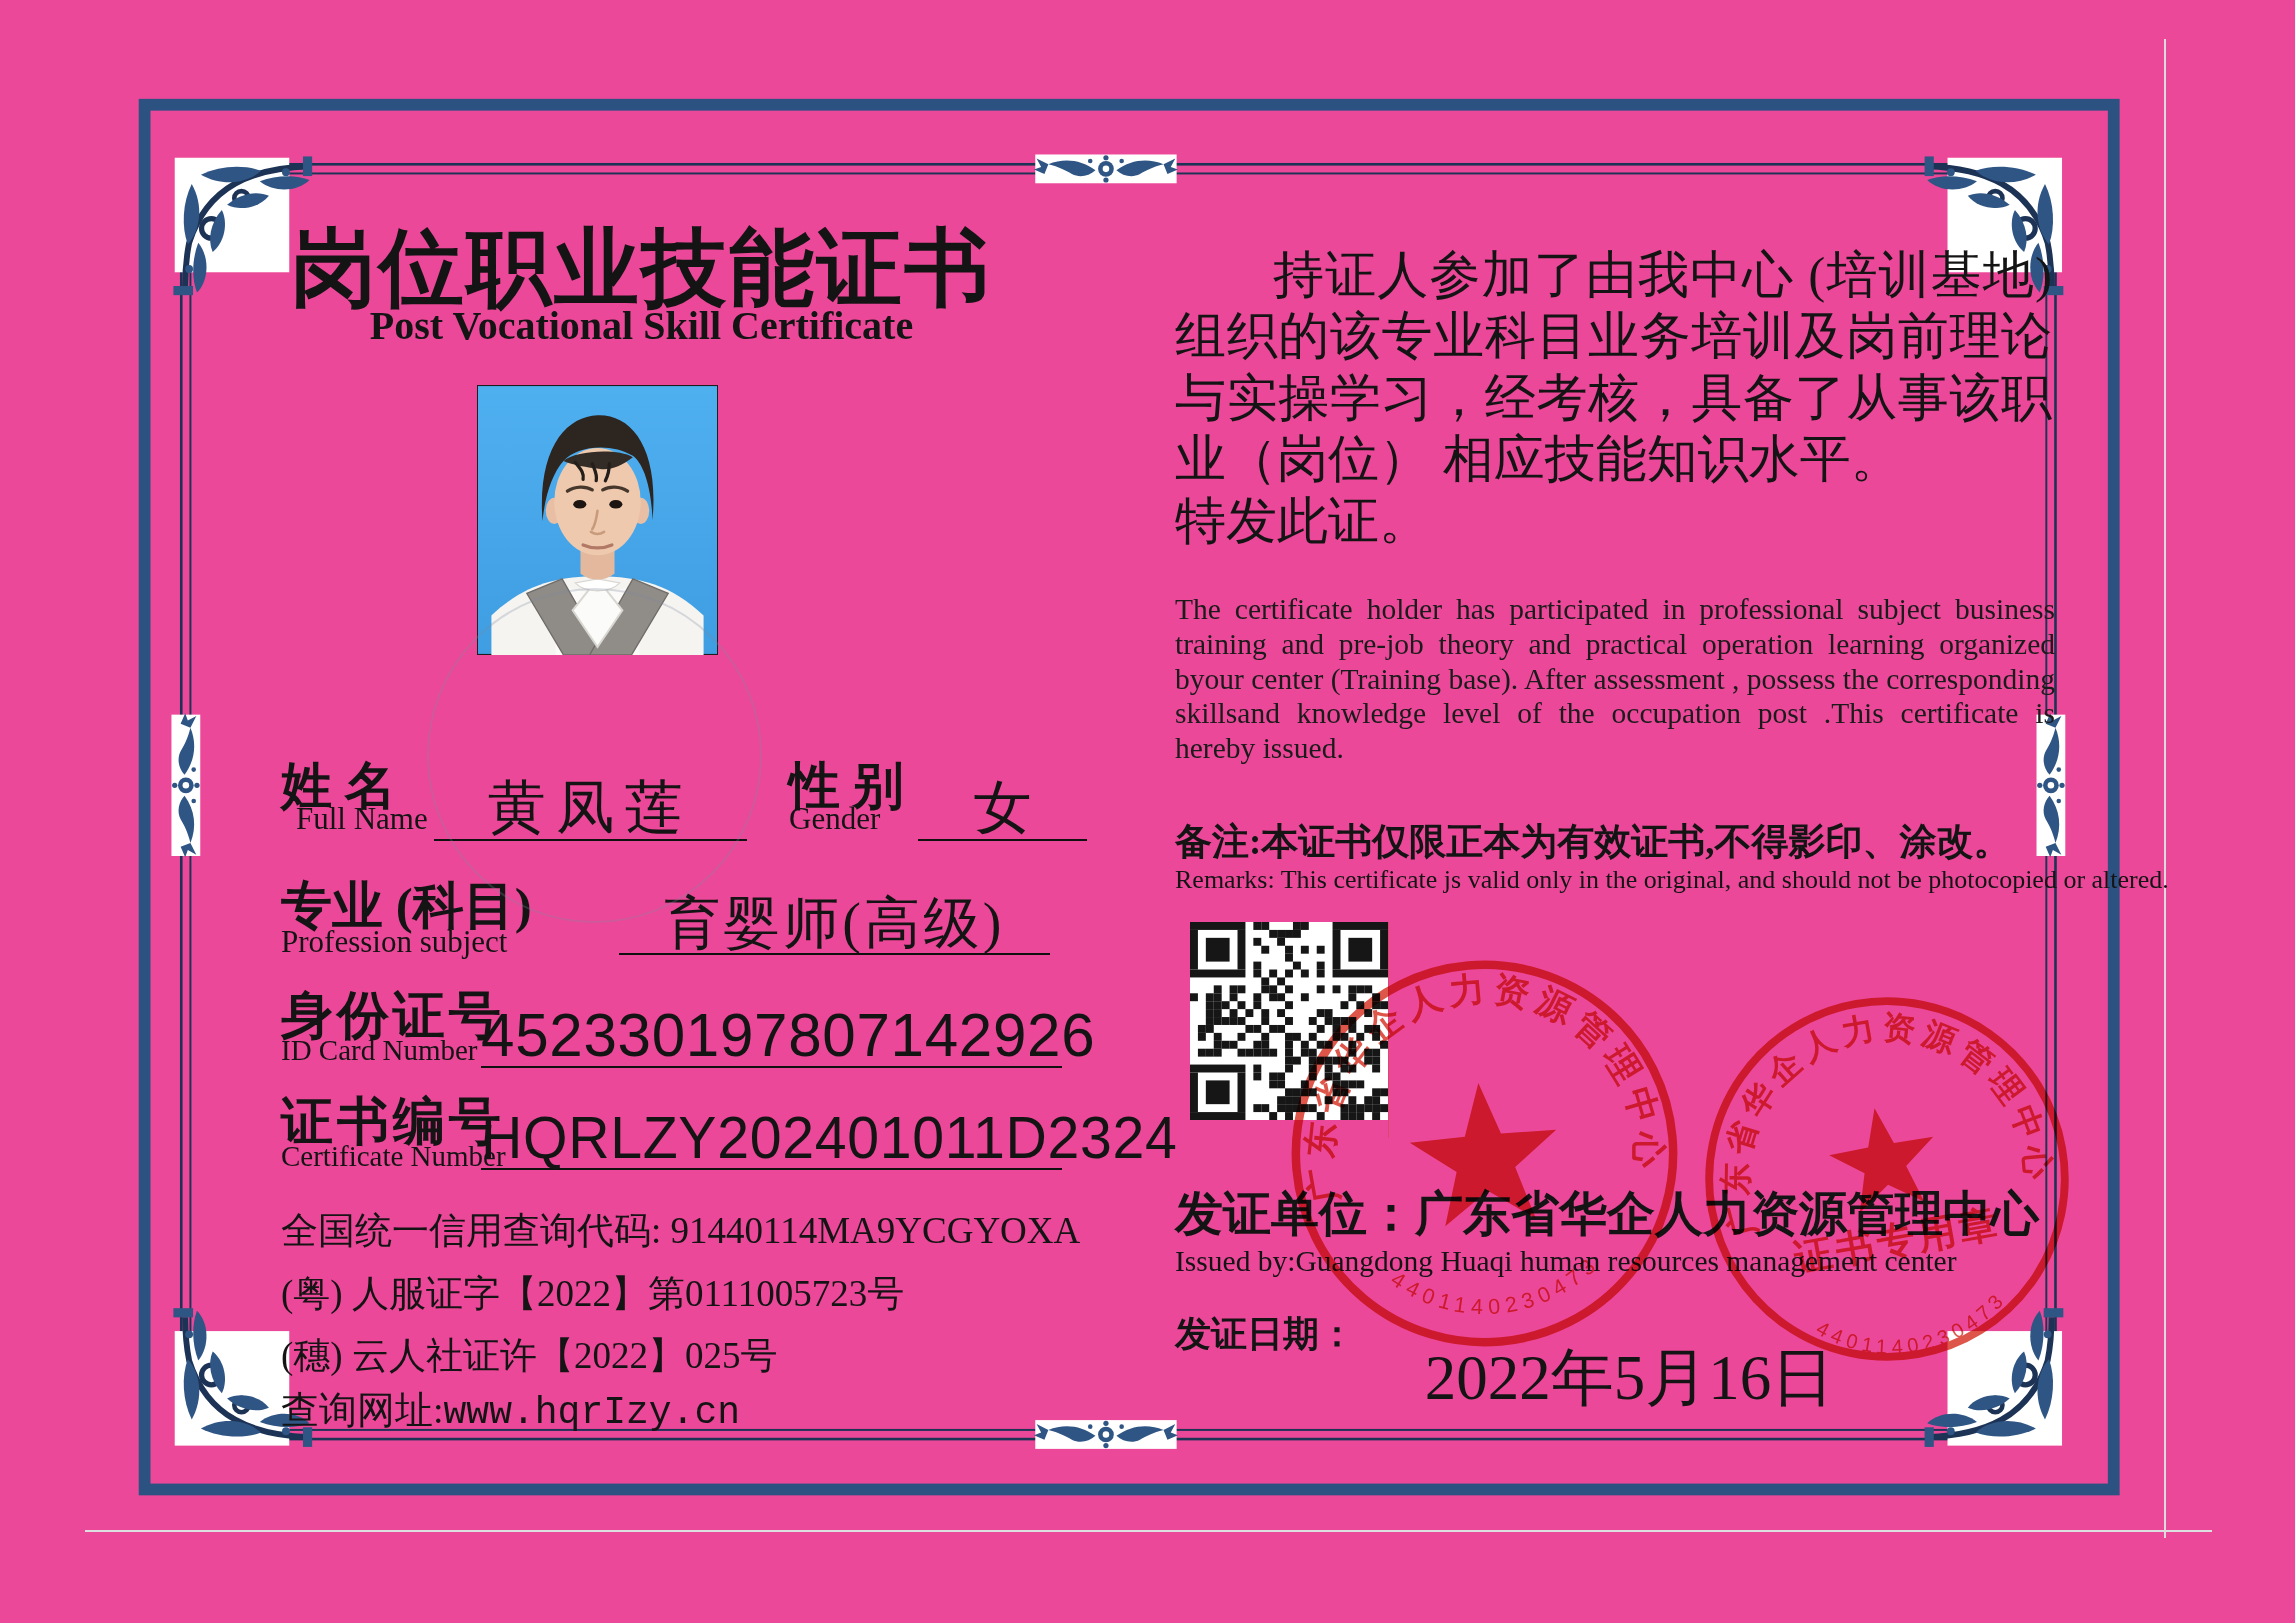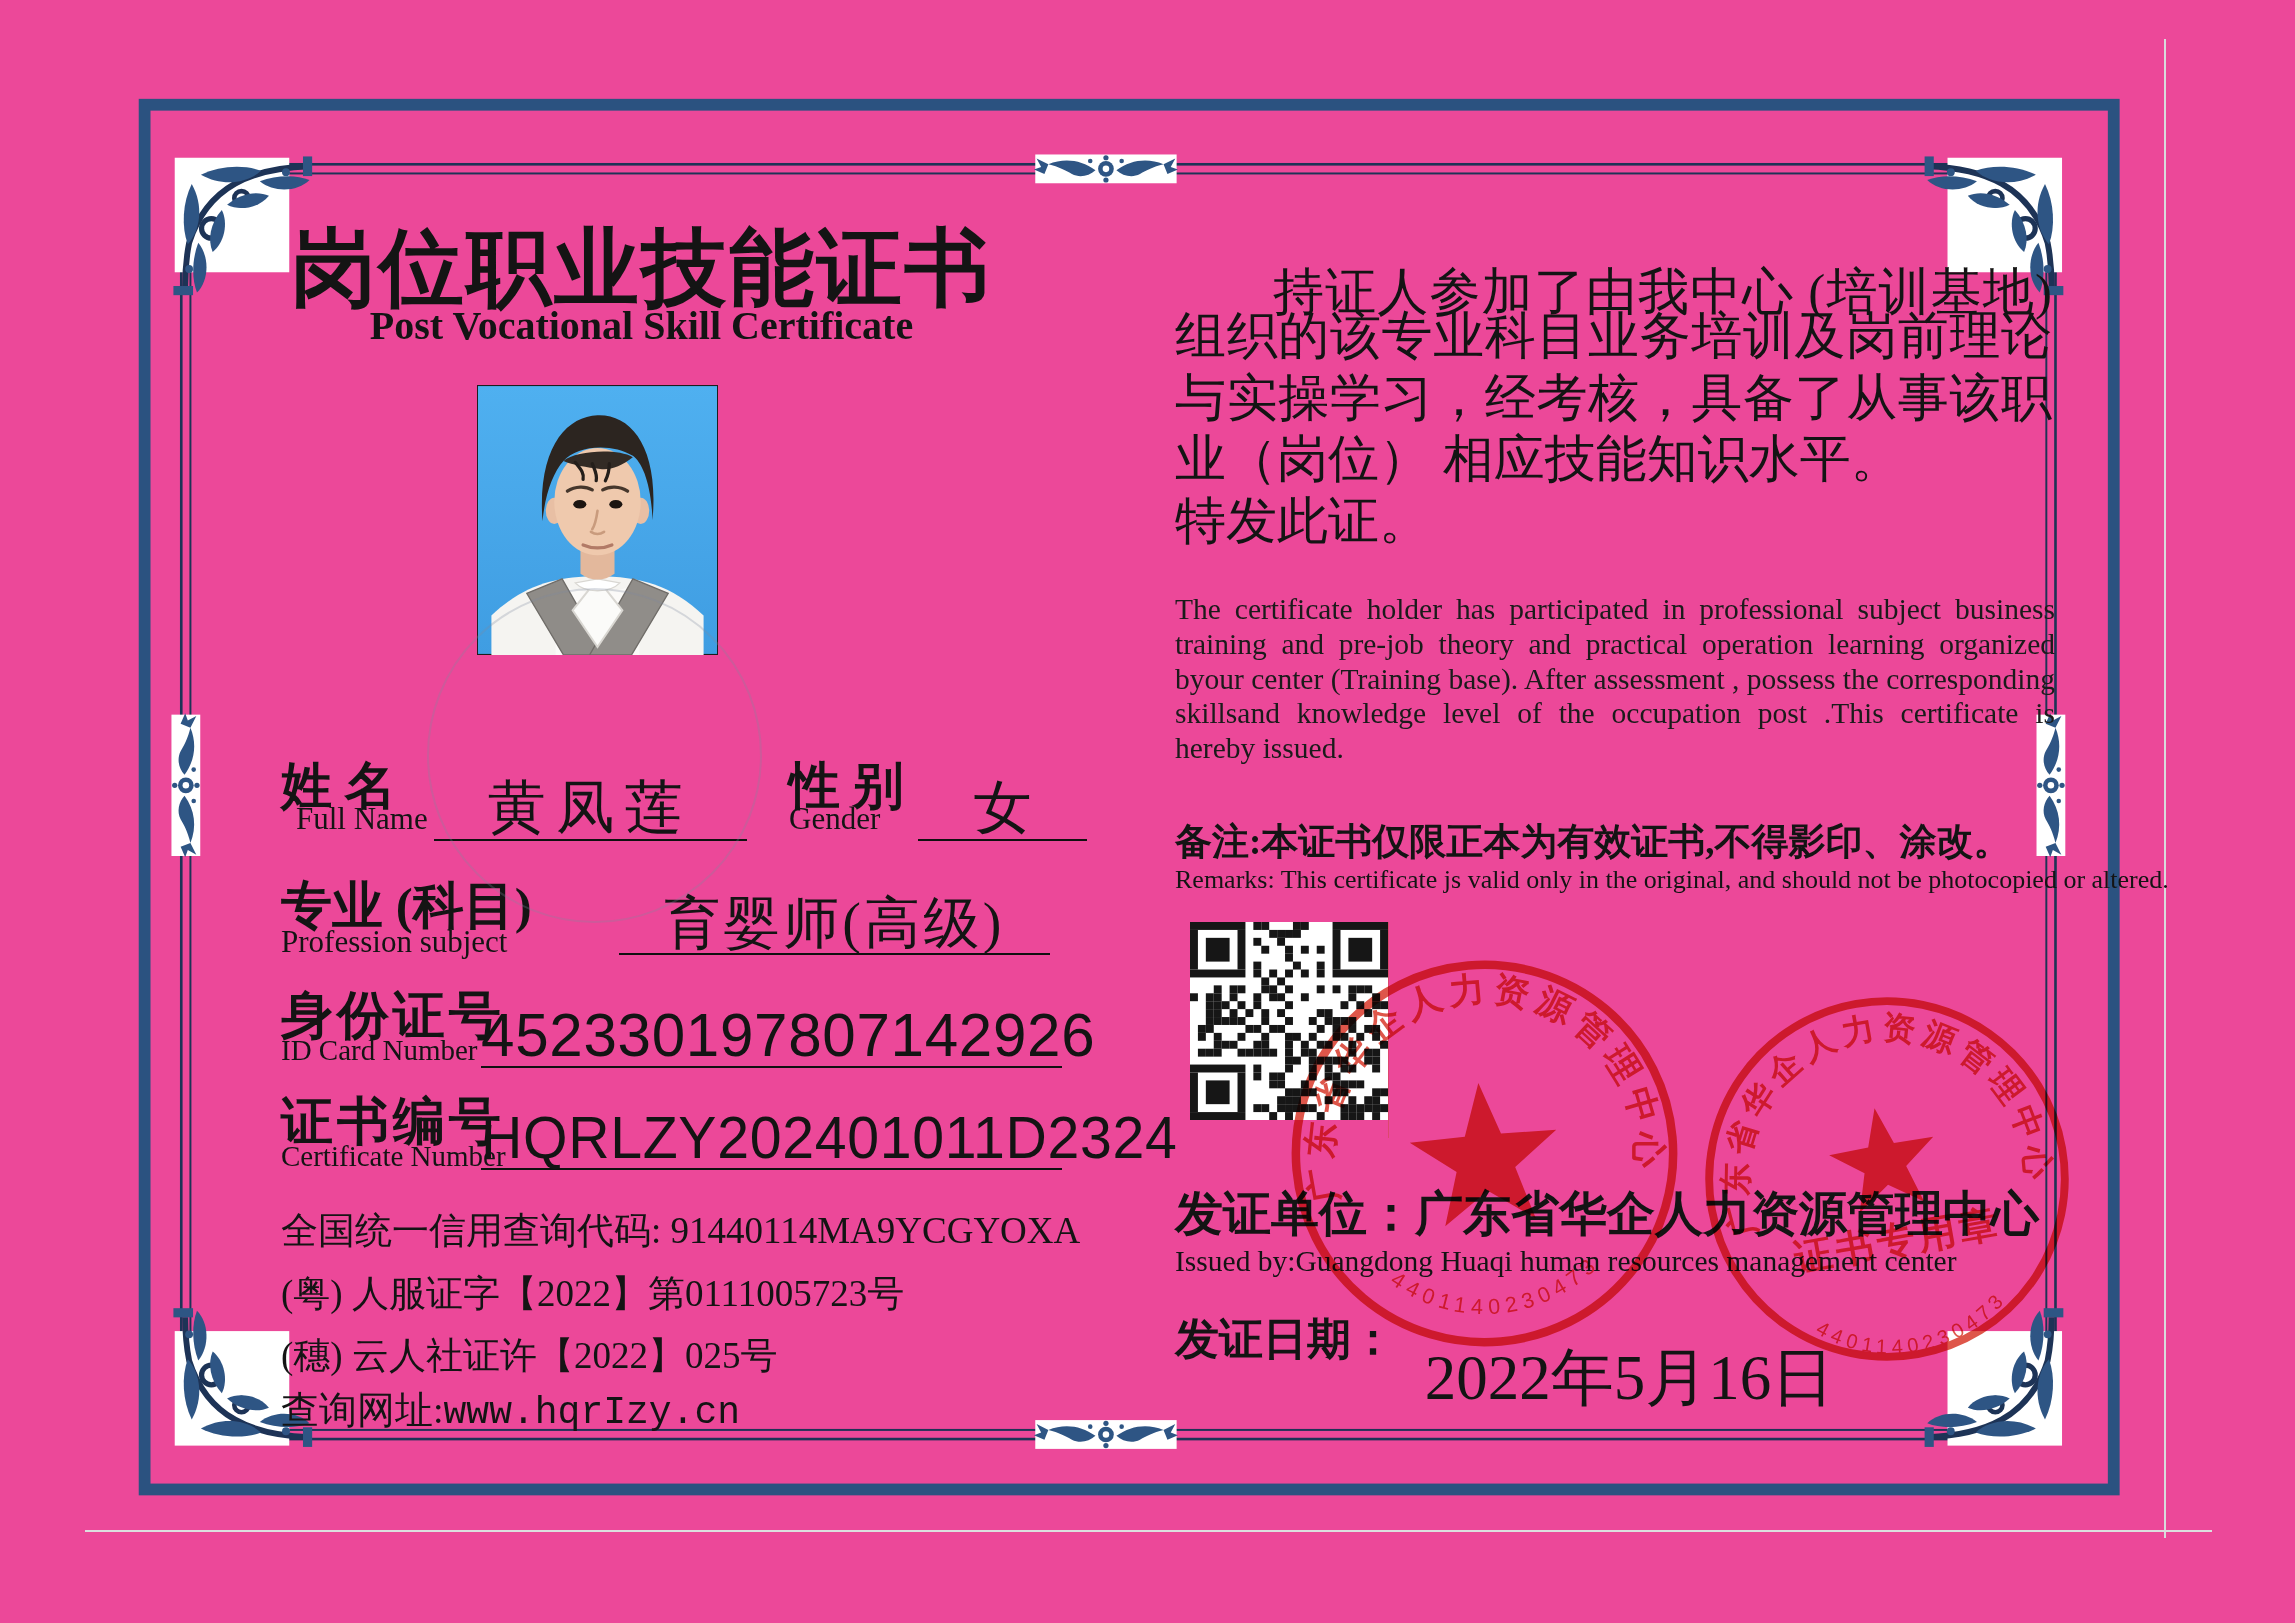--- a/index.html
+++ b/index.html
@@ -27,21 +27,21 @@
   .mono{font-family:"Liberation Mono","DejaVu Sans Mono",monospace;}
   
   .para-line{left:1175px;width:877px;font-size:51px;white-space:nowrap;font-weight:500;}
   .para-line.fill{white-space:normal;text-align:justify;text-align-last:justify;}
   .para-en{left:1175px;top:592px;width:880px;font-size:29.5px;line-height:1.18;text-align:justify;color:#1b1b1b;}
   .remark-cn{left:1175px;top:817px;width:880px;font-size:37px;font-weight:700;white-space:nowrap;}
   .remark-en{left:1175px;top:865px;width:880px;font-size:26px;white-space:nowrap;}
   .qr{left:1190px;top:922px;width:198px;height:198px;}
   .issued-line{left:1175px;top:1182px;width:982px;font-size:48px;font-weight:600;white-space:nowrap;z-index:4;}
   .issued-en{left:1175px;top:1245px;width:982px;font-size:29.5px;white-space:nowrap;z-index:4;}
-  .date-label{left:1175px;top:1310px;font-size:44px;font-weight:600;white-space:nowrap;z-index:4;}
+  .date-label{left:1175px;top:1310px;font-size:36px;font-weight:600;white-space:nowrap;z-index:4;}
   .date-value{left:1407px;top:1335px;width:445px;text-align:center;font-size:63px;white-space:nowrap;z-index:4;}
   .stamp{z-index:6;mix-blend-mode:multiply;opacity:.85;}
   .frame-svg{left:0;top:0;z-index:1;}
   .content{z-index:2;}
 </style>
 </head>
 <body>
 
 <div class="page">
 
@@ -174,21 +174,21 @@
     <span class="val-num" style="font-size:59px;">HQRLZY202401011D2324</span>
   </div>
 
   <div class="abs content info-line" style="left:281px;top:1206px;">全国统一信用查询代码:  91440114MA9YCGYOXA</div>
   <div class="abs content info-line" style="left:281px;top:1269px;">(粤) 人服证字【2022】第0111005723号</div>
   <div class="abs content info-line" style="left:281px;top:1331px;">(穗) 云人社证许【2022】025号</div>
   <div class="abs content info-line" style="left:281px;top:1385px;font-size:38px;">
     <span>查询网址:</span><span class="mono">www.hqrIzy.cn</span>
   </div>
 
-  <div class="abs content para-line fill" style="top:258px;padding-left:98px;width:779px;">持证人参加了由我中心 (培训基地)</div>
+  <div class="abs content para-line fill" style="top:241px;padding-left:98px;width:779px;">持证人参加了由我中心 (培训基地)</div>
   <div class="abs content para-line fill" style="top:302px;">组织的该专业科目业务培训及岗前理论</div>
   <div class="abs content para-line fill" style="top:364px;">与实操学习，经考核，具备了从事该职</div>
   <div class="abs content para-line" style="top:425px;">业（岗位） 相应技能知识水平。</div>
   <div class="abs content para-line" style="top:487px;">特发此证。</div>
 
   <div class="abs content remark-cn">备注:本证书仅限正本为有效证书,不得影印、涂改。</div>
 
   <div class="abs content para-en">The certificate holder has participated in professional subject business training and pre-job theory and practical operation learning organized byour center (Training base). After assessment , possess the corresponding skillsand knowledge  level of the occupation post .This certificate is hereby issued.</div>
   <div class="abs content remark-en">Remarks: This certificate js valid only in the original, and should not be photocopied or altered.</div>
 

